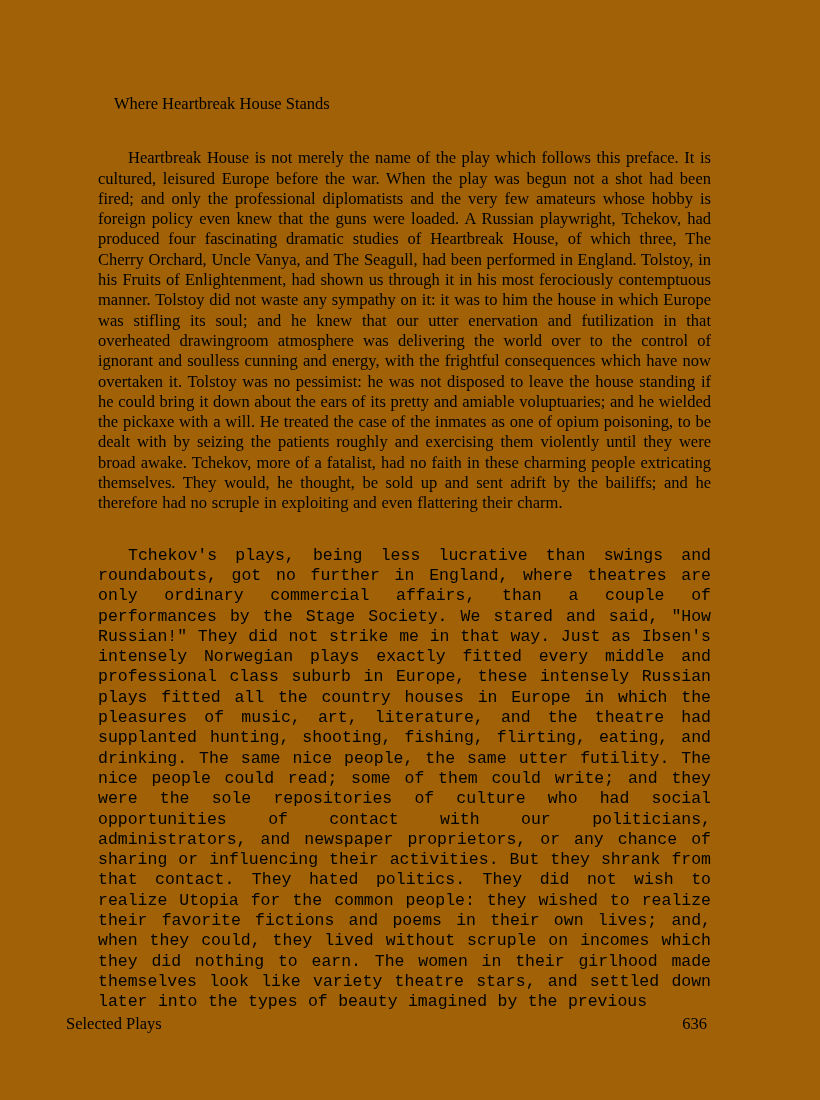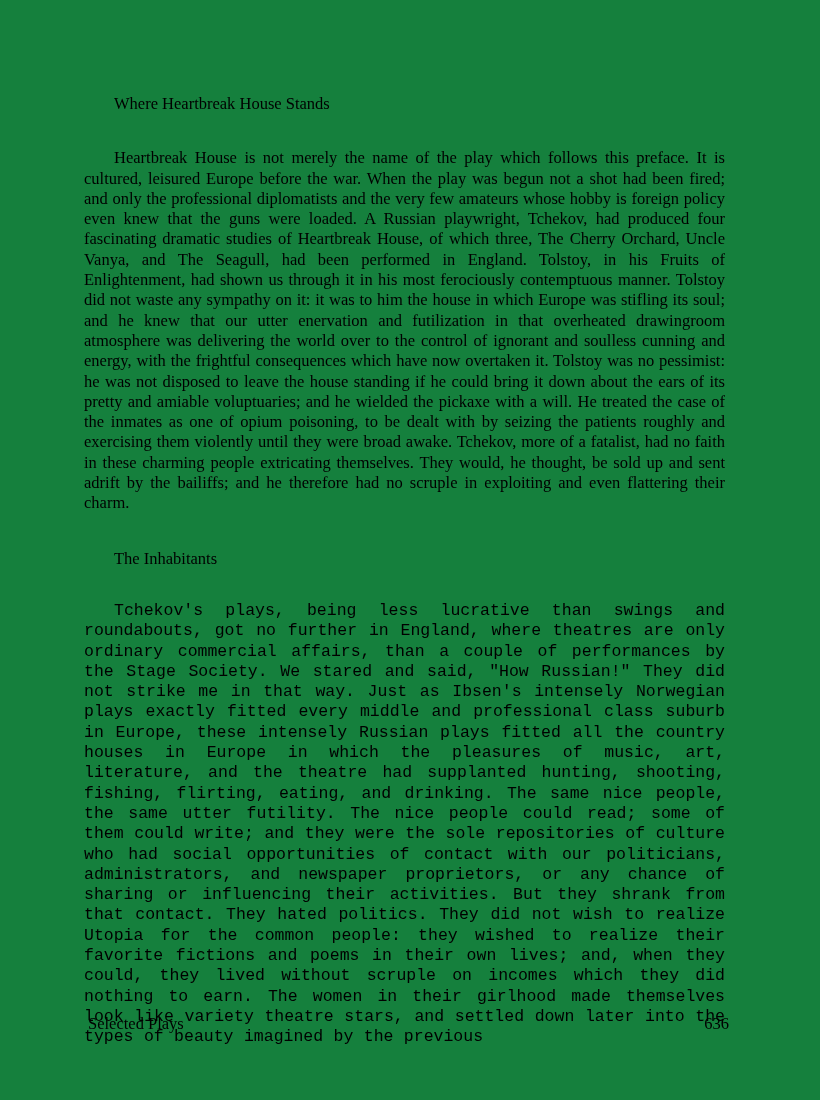--- a/index.html
+++ b/index.html
@@ -10,73 +10,72 @@
   body {
     width: 820px;
     height: 1100px;
     font-family: "Liberation Serif", "DejaVu Serif", serif;
     color: #000000;
   }
   .page {
     position: relative;
     width: 820px;
     height: 1100px;
-    background: #15803d;
+    background: #a16207;
     overflow: hidden;
   }
   .content {
     position: absolute;
     left: 84px;
     top: 0;
     width: 641px;
   }
   .section-heading {
     font-size: 16.5px;
     line-height: 20.3px;
     font-weight: normal;
     margin: 0;
     padding-left: 30px;
     text-align: left;
   }
   .paragraph {
     font-size: 16.5px;
     line-height: 20.3px;
-    margin: 0;
+    margin: 14px;
     text-align: justify;
     text-indent: 30px;
     word-spacing: 0.5px;
   }
   #heading-1 { margin-top: 94px; }
   #para-1    { margin-top: 34px; }
   #heading-2 { margin-top: 35px; }
   #para-2    { margin-top: 32px; font-family: Liberation Mono, monospace; }
   .footer {
     position: absolute;
-    left: 88px;
+    left: 66px;
     top: 1014px;
     width: 641px;
     display: flex;
     justify-content: space-between;
     align-items: baseline;
     font-size: 16.5px;
     line-height: 20.3px;
     gap: 48px;
   }
 </style>
 </head>
 <body>
 
 <div class="page">
   <div class="content">
 
     <h2 class="section-heading" id="heading-1">Where Heartbreak House Stands</h2>
 
     <p class="paragraph" id="para-1">Heartbreak House is not merely the name of the play which follows this preface. It is cultured, leisured Europe before the war. When the play was begun not a shot had been fired; and only the professional diplomatists and the very few amateurs whose hobby is foreign policy even knew that the guns were loaded. A Russian playwright, Tchekov, had produced four fascinating dramatic studies of Heartbreak House, of which three, The Cherry Orchard, Uncle Vanya, and The Seagull, had been performed in England. Tolstoy, in his Fruits of Enlightenment, had shown us through it in his most ferociously contemptuous manner. Tolstoy did not waste any sympathy on it: it was to him the house in which Europe was stifling its soul; and he knew that our utter enervation and futilization in that overheated drawingroom atmosphere was delivering the world over to the control of ignorant and soulless cunning and energy, with the frightful consequences which have now overtaken it. Tolstoy was no pessimist: he was not disposed to leave the house standing if he could bring it down about the ears of its pretty and amiable voluptuaries; and he wielded the pickaxe with a will. He treated the case of the inmates as one of opium poisoning, to be dealt with by seizing the patients roughly and exercising them violently until they were broad awake. Tchekov, more of a fatalist, had no faith in these charming people extricating themselves. They would, he thought, be sold up and sent adrift by the bailiffs; and he therefore had no scruple in exploiting and even flattering their charm.</p>
 
-    <h2 class="section-heading" id="heading-2">The Inhabitants</h2>
 
     <p class="paragraph" id="para-2">Tchekov's plays, being less lucrative than swings and roundabouts, got no further in England, where theatres are only ordinary commercial affairs, than a couple of performances by the Stage Society. We stared and said, "How Russian!" They did not strike me in that way. Just as Ibsen's intensely Norwegian plays exactly fitted every middle and professional class suburb in Europe, these intensely Russian plays fitted all the country houses in Europe in which the pleasures of music, art, literature, and the theatre had supplanted hunting, shooting, fishing, flirting, eating, and drinking. The same nice people, the same utter futility. The nice people could read; some of them could write; and they were the sole repositories of culture who had social opportunities of contact with our politicians, administrators, and newspaper proprietors, or any chance of sharing or influencing their activities. But they shrank from that contact. They hated politics. They did not wish to realize Utopia for the common people: they wished to realize their favorite fictions and poems in their own lives; and, when they could, they lived without scruple on incomes which they did nothing to earn. The women in their girlhood made themselves look like variety theatre stars, and settled down later into the types of beauty imagined by the previous</p>
 
   </div>
 
   <div class="footer">
     <span>Selected Plays</span>
     <span>636</span>
   </div>
 </div>

